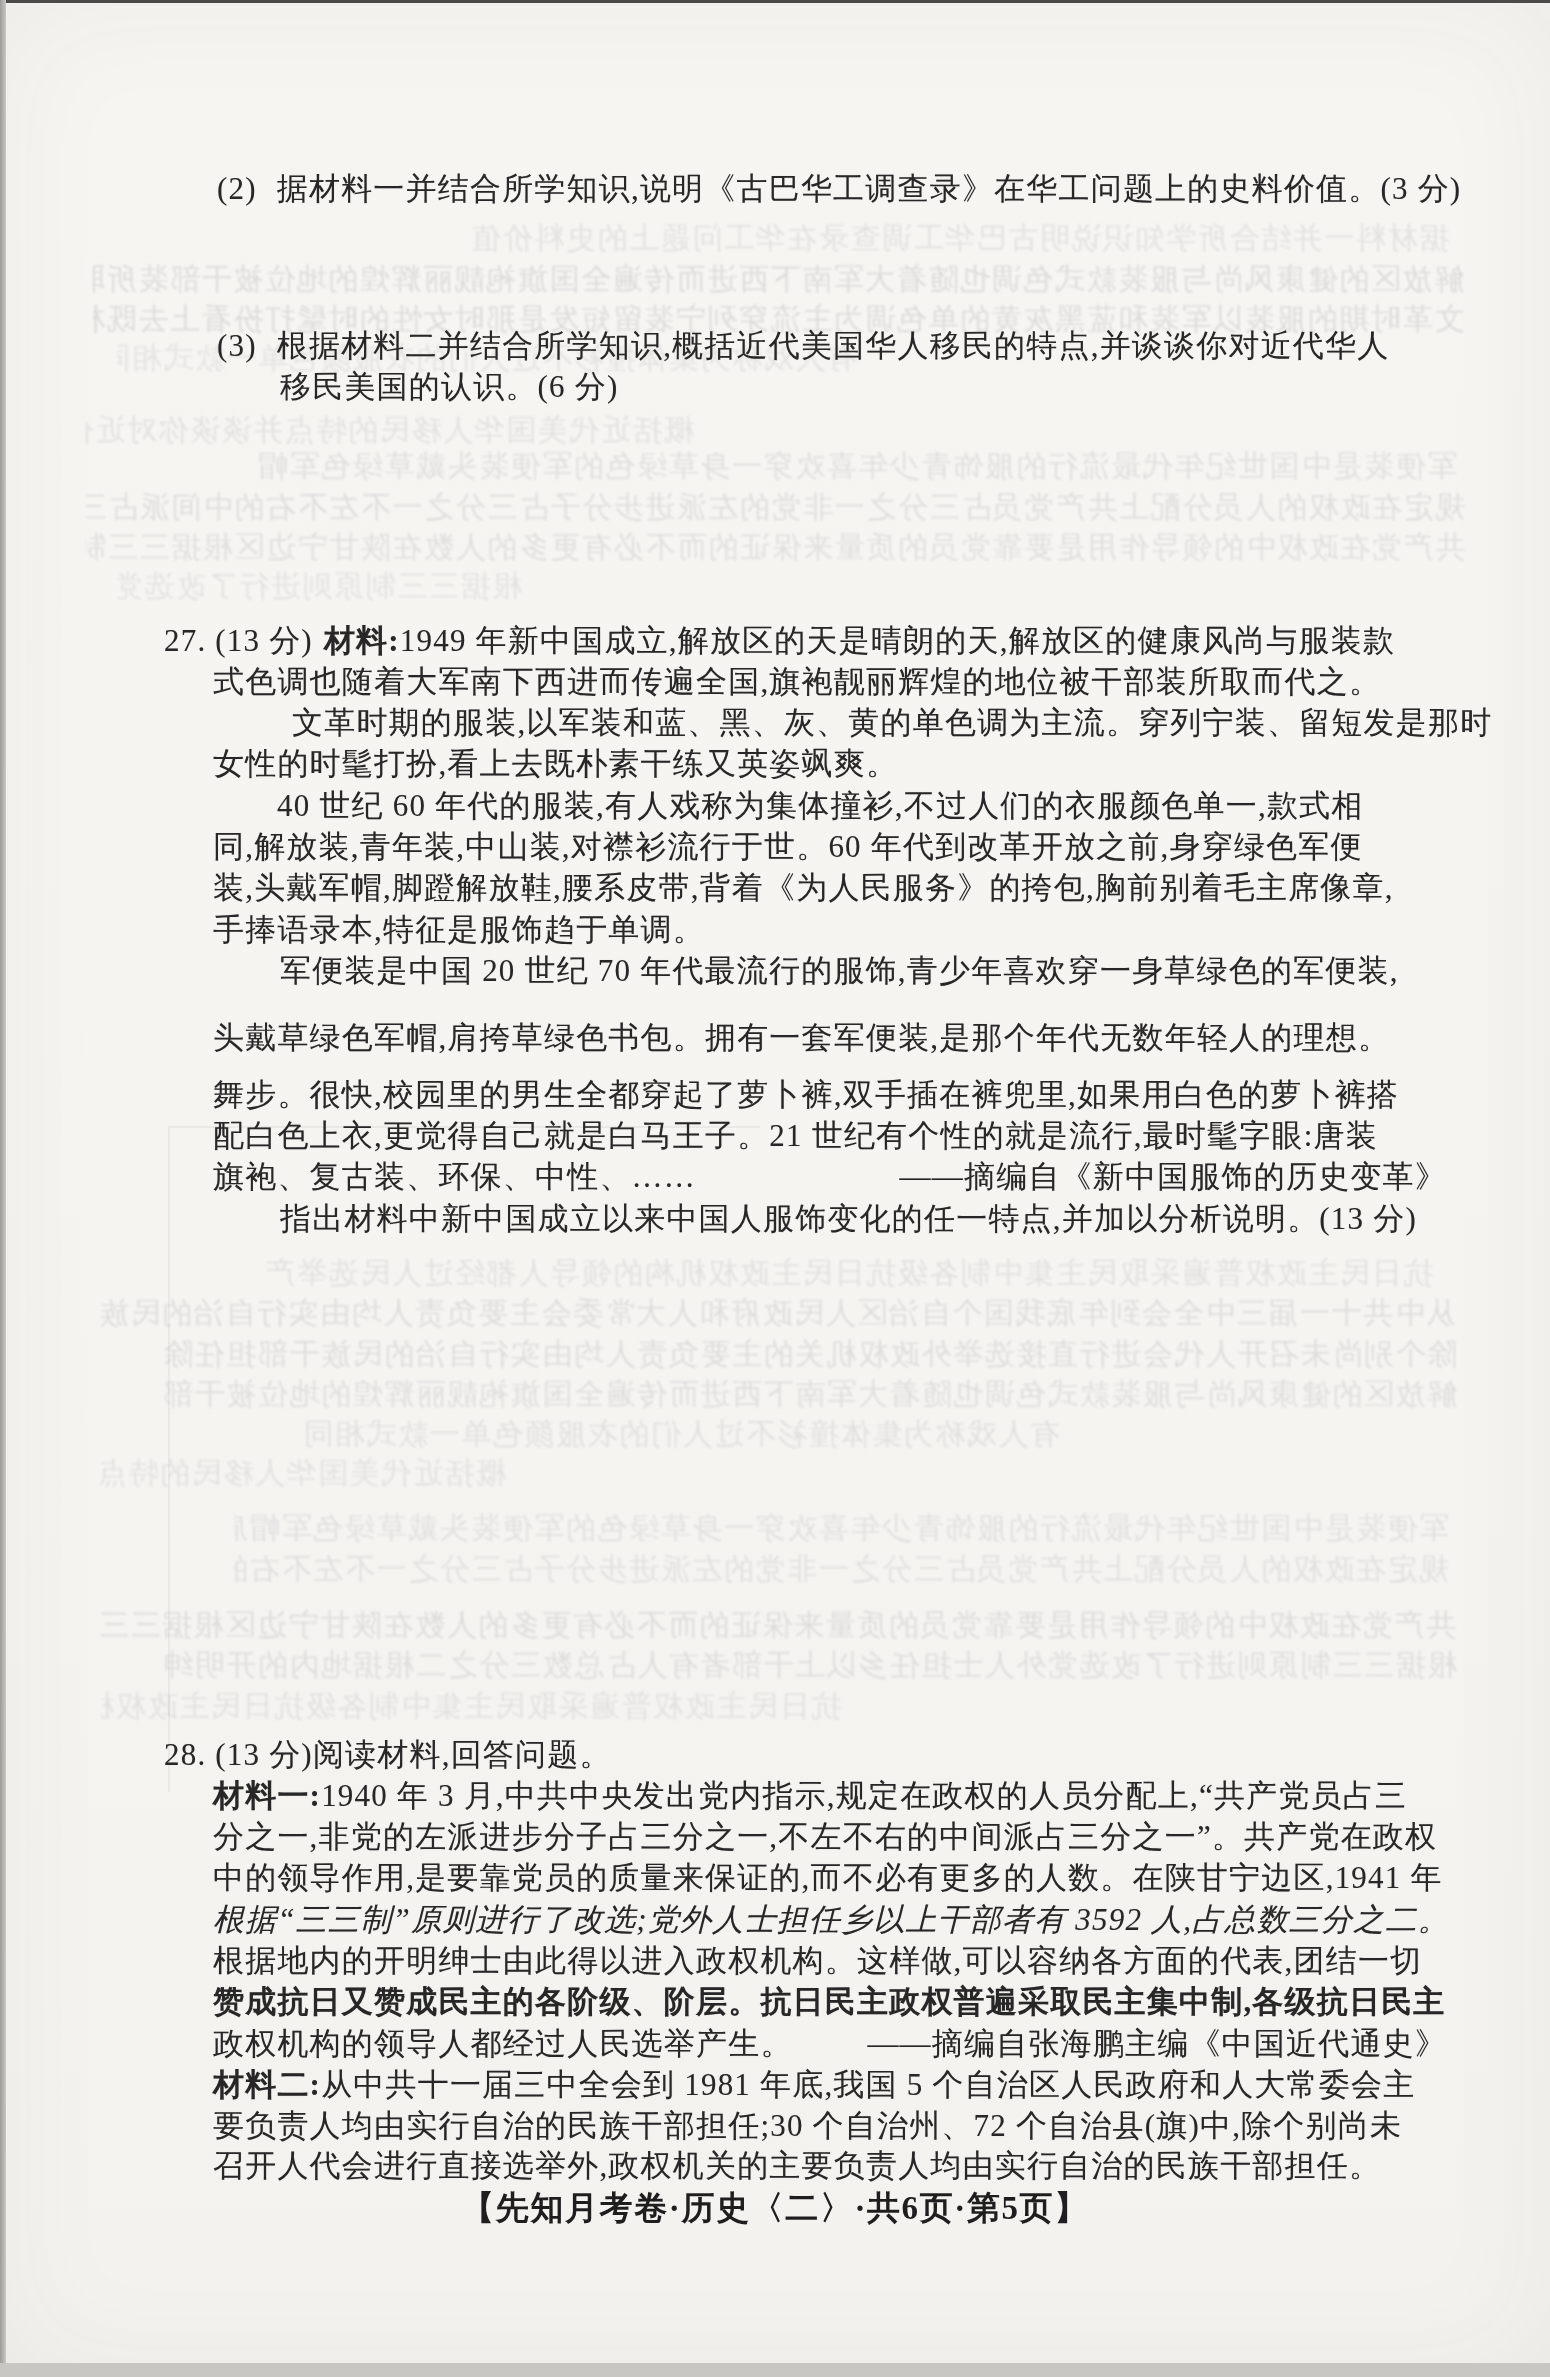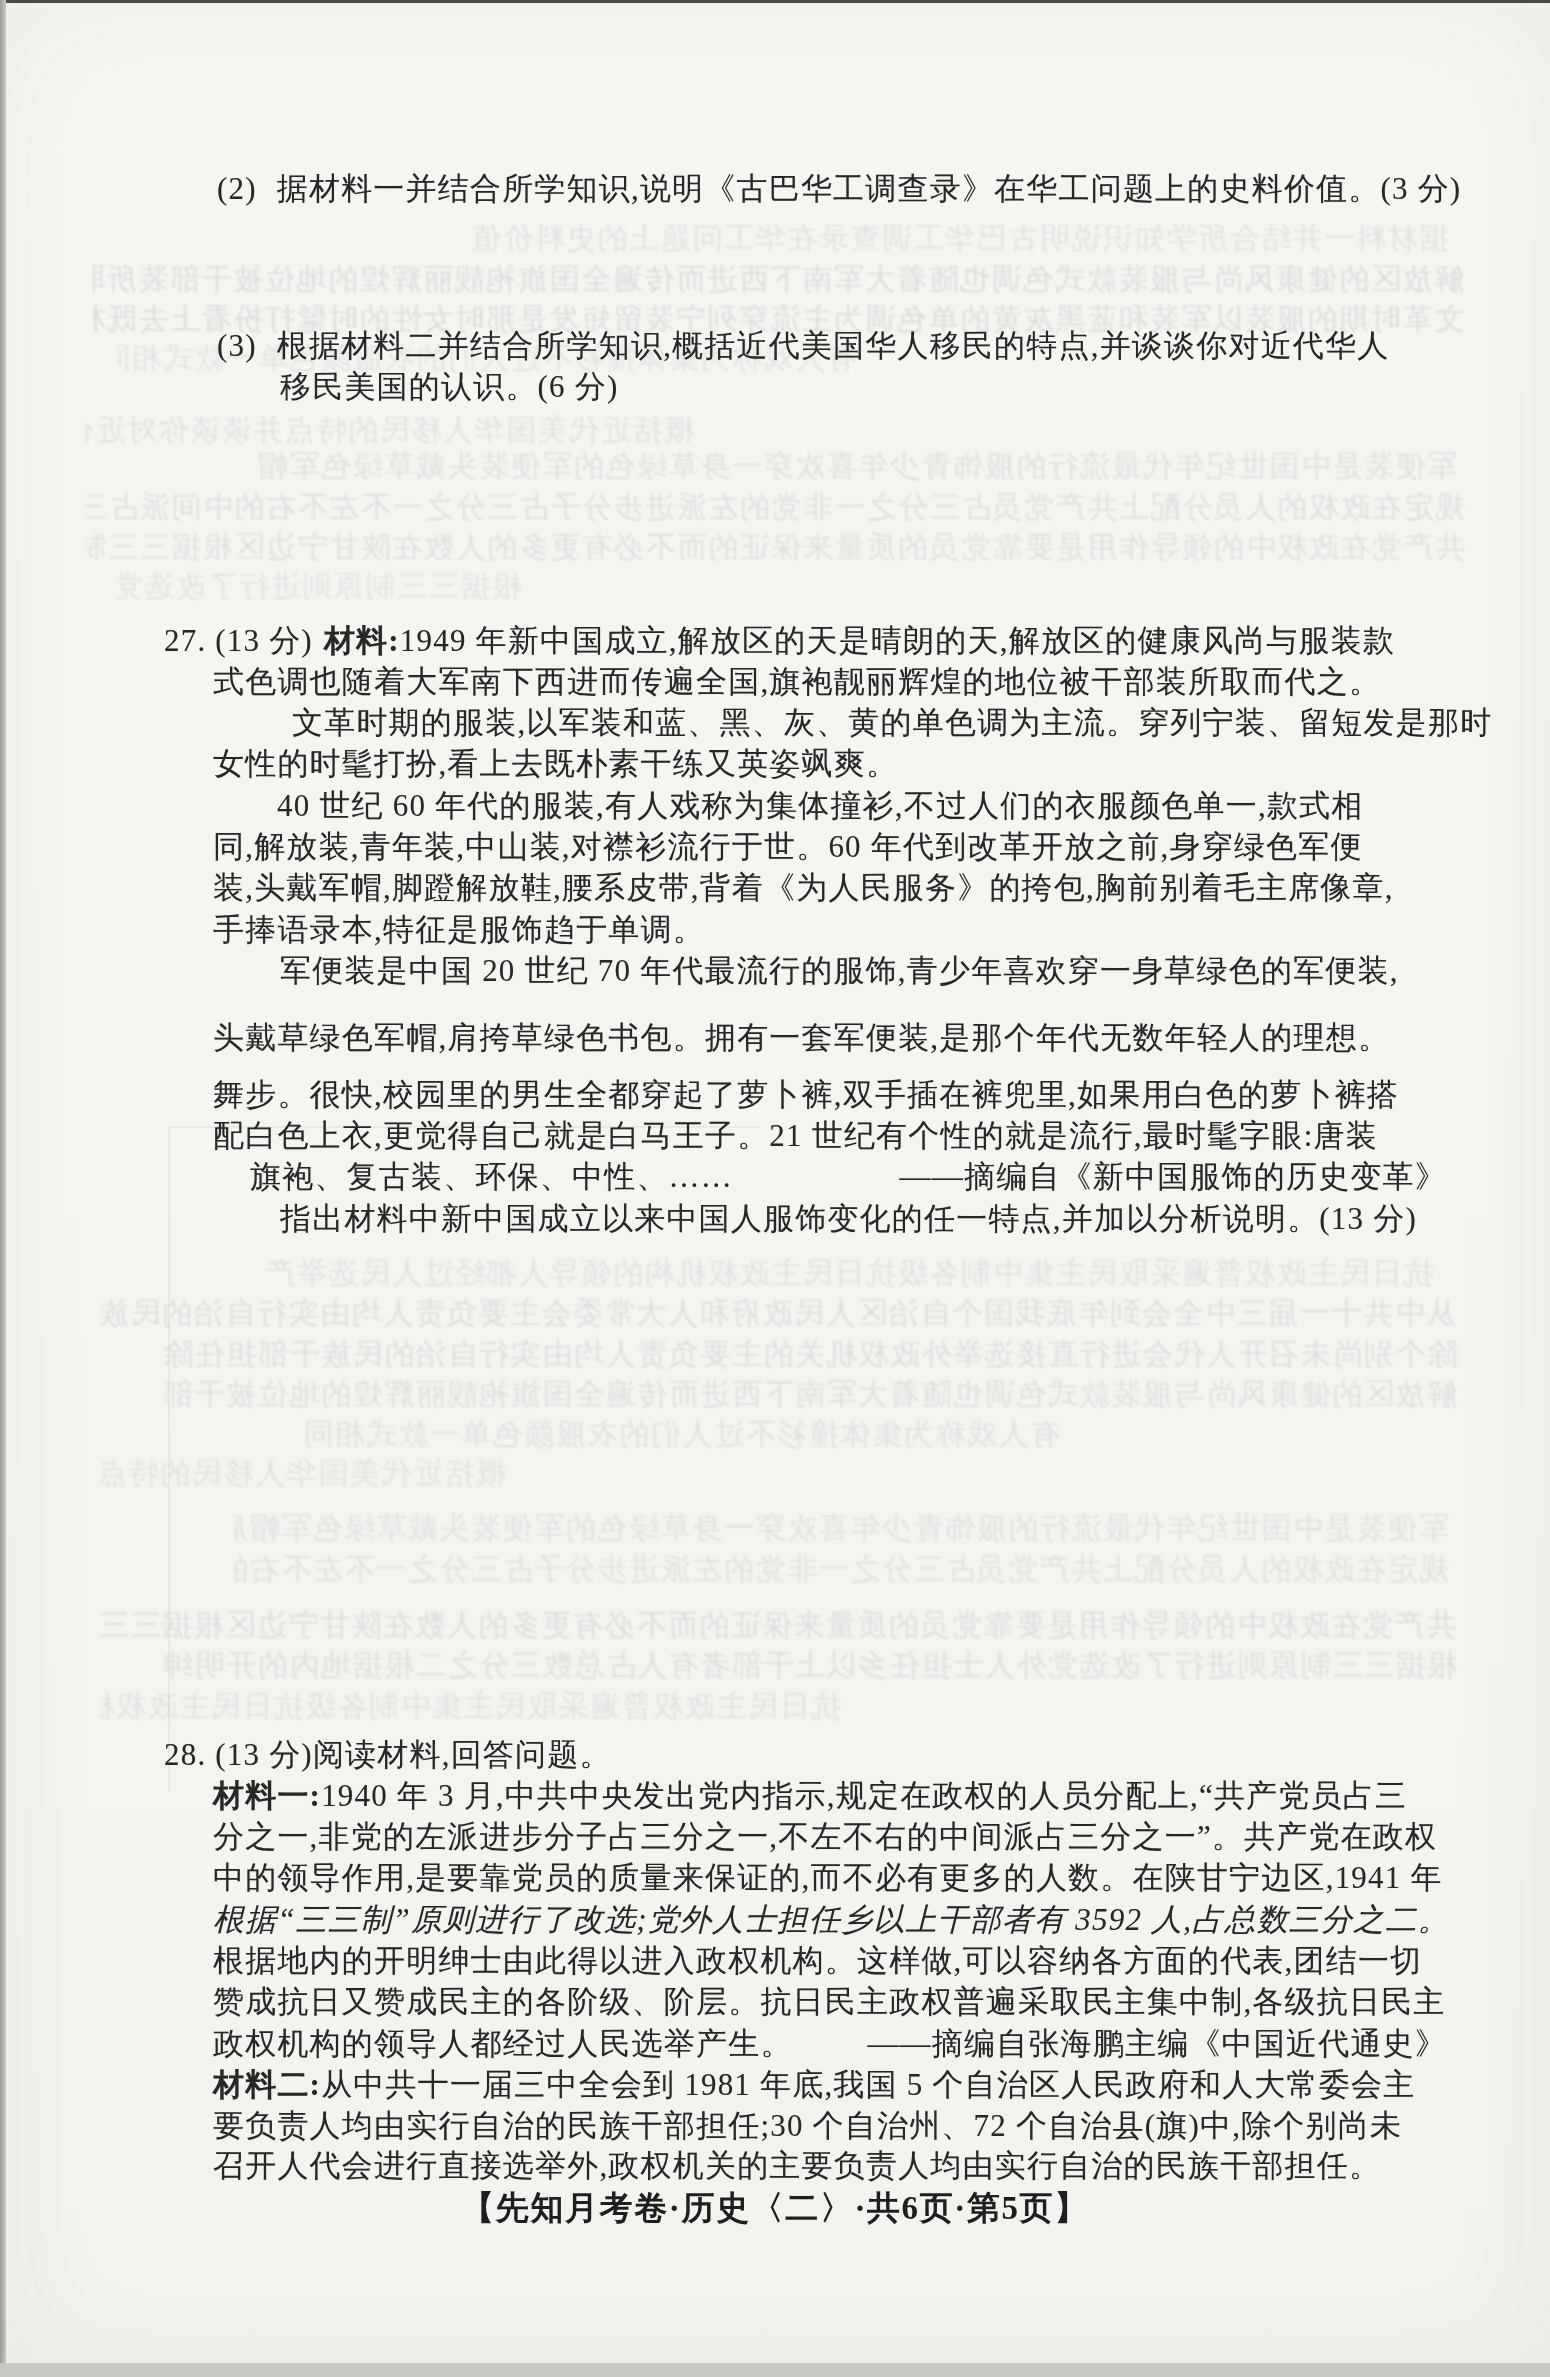--- a/index.html
+++ b/index.html
@@ -93,33 +93,33 @@
   <div class="line" style="left:280px;top:704px;margin-left:12px;">文革时期的服装,以军装和蓝、黑、灰、黄的单色调为主流。穿列宁装、留短发是那时</div>
   <div class="line" style="left:213px;top:745px;">女性的时髦打扮,看上去既朴素干练又英姿飒爽。</div>
   <div class="line" style="left:277px;top:787px;">40 世纪 60 年代的服装,有人戏称为集体撞衫,不过人们的衣服颜色单一,款式相</div>
   <div class="line" style="left:213px;top:828px;">同,解放装,青年装,中山装,对襟衫流行于世。60 年代到改革开放之前,身穿绿色军便</div>
   <div class="line" style="left:213px;top:869px;">装,头戴军帽,脚蹬解放鞋,腰系皮带,背着《为人民服务》的挎包,胸前别着毛主席像章,</div>
   <div class="line" style="left:213px;top:911px;">手捧语录本,特征是服饰趋于单调。</div>
   <div class="line" style="left:280px;top:952px;">军便装是中国 20 世纪 70 年代最流行的服饰,青少年喜欢穿一身草绿色的军便装,</div>
   <div class="line" style="left:213px;top:1019px;text-align:right;">头戴草绿色军帽,肩挎草绿色书包。拥有一套军便装,是那个年代无数年轻人的理想。</div>
   <div class="line" style="left:213px;top:1076px;">舞步。很快,校园里的男生全都穿起了萝卜裤,双手插在裤兜里,如果用白色的萝卜裤搭</div>
   <div class="line" style="left:213px;top:1117px;">配白色上衣,更觉得自己就是白马王子。21 世纪有个性的就是流行,最时髦字眼:唐装</div>
-  <div class="line" style="left:213px;top:1158px;margin-left:37px;">旗袍、复古装、环保、中性、……</div>
+  <div class="line" style="left:213px;top:1158px;">旗袍、复古装、环保、中性、……</div>
   <div class="line src-right" style="top:1158px;margin-left:24px;">——摘编自《新中国服饰的历史变革》</div>
   <div class="line" style="left:280px;top:1200px;">指出材料中新中国成立以来中国人服饰变化的任一特点,并加以分析说明。(13 分)</div>
 
   <div class="line" style="left:164px;top:1736px;">28. (13 分)阅读材料,回答问题。</div>
   <div class="line" style="left:213px;top:1777px;">
     <span class="bold">材料一:</span><span>1940 年 3 月,中共中央发出党内指示,规定在政权的人员分配上,“共产党员占三</span>
   </div>
   <div class="line" style="left:213px;top:1818px;">分之一,非党的左派进步分子占三分之一,不左不右的中间派占三分之一”。共产党在政权</div>
   <div class="line" style="left:213px;top:1859px;">中的领导作用,是要靠党员的质量来保证的,而不必有更多的人数。在陕甘宁边区,1941 年</div>
   <div class="line" style="left:213px;top:1901px;font-style:italic;">根据“三三制”原则进行了改选;党外人士担任乡以上干部者有 3592 人,占总数三分之二。</div>
   <div class="line" style="left:213px;top:1942px;">根据地内的开明绅士由此得以进入政权机构。这样做,可以容纳各方面的代表,团结一切</div>
-  <div class="line" style="left:213px;top:1983px;">赞成抗日又赞成民主的各阶级、阶层。抗日民主政权普遍采取民主集中制,各级抗日民主</div>
+  <div class="line" style="left:213px;top:1983px;font-weight:bold;">赞成抗日又赞成民主的各阶级、阶层。抗日民主政权普遍采取民主集中制,各级抗日民主</div>
   <div class="line" style="left:213px;top:2025px;">政权机构的领导人都经过人民选举产生。</div>
   <div class="line src-right" style="top:2025px;">——摘编自张海鹏主编《中国近代通史》</div>
   <div class="line" style="left:213px;top:2066px;">
     <span class="bold">材料二:</span><span>从中共十一届三中全会到 1981 年底,我国 5 个自治区人民政府和人大常委会主</span>
   </div>
   <div class="line" style="left:213px;top:2107px;">要负责人均由实行自治的民族干部担任;30 个自治州、72 个自治县(旗)中,除个别尚未</div>
   <div class="line" style="left:213px;top:2147px;">召开人代会进行直接选举外,政权机关的主要负责人均由实行自治的民族干部担任。</div>
 
   <div class="footer" style="top:2186px;">【先知月考卷·历史〈二〉·共6页·第5页】</div>
 

